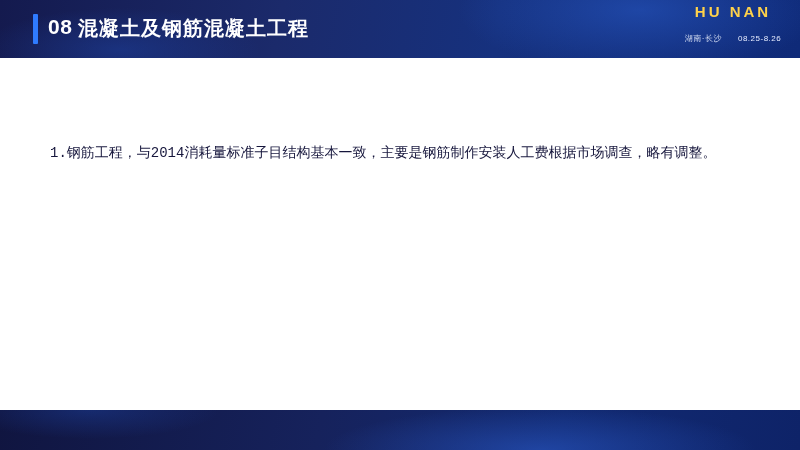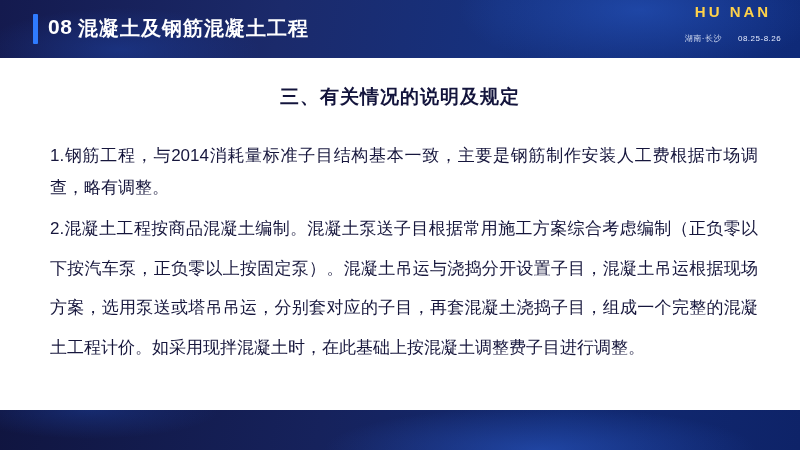--- a/index.html
+++ b/index.html
@@ -113,25 +113,26 @@
     color: #13143c;
     letter-spacing: 1px;
   }
   .content {
     position: absolute;
     left: 50px;
     top: 140px;
     width: 708px;
   }
   .para {
-    font-size: 17px;
+    font-size: 14px;
     color: #16163c;
     line-height: 2.0;
     text-align: justify;
     margin: 0 0 2px 0;
+    font-family: Liberation Mono, monospace;
   }
   .para.p1 {
     line-height: 1.9;
   }
   .para.p2 {
     line-height: 2.35;
     margin-top: 4px;
   }
   
   .footer {
@@ -164,22 +165,20 @@
     <div class="header-title">混凝土及钢筋混凝土工程</div>
 
     <div class="logo">
       <div class="logo-hunan">HU NAN</div>
       <div class="logo-sub">
         <span>湖南·长沙</span><span class="dates">08.25-8.26</span>
       </div>
     </div>
   </div>
 
-  <div class="section-title">三、有关情况的说明及规定</div>
 
   <div class="content">
     <p class="para p1">1.钢筋工程，与2014消耗量标准子目结构基本一致，主要是钢筋制作安装人工费根据市场调查，略有调整。</p>
-    <p class="para p2">2.混凝土工程按商品混凝土编制。混凝土泵送子目根据常用施工方案综合考虑编制（正负零以下按汽车泵，正负零以上按固定泵）。混凝土吊运与浇捣分开设置子目，混凝土吊运根据现场方案，选用泵送或塔吊吊运，分别套对应的子目，再套混凝土浇捣子目，组成一个完整的混凝土工程计价。如采用现拌混凝土时，在此基础上按混凝土调整费子目进行调整。</p>
   </div>
 
   <div class="footer"></div>
 
 </div>
 
 </body></html>

